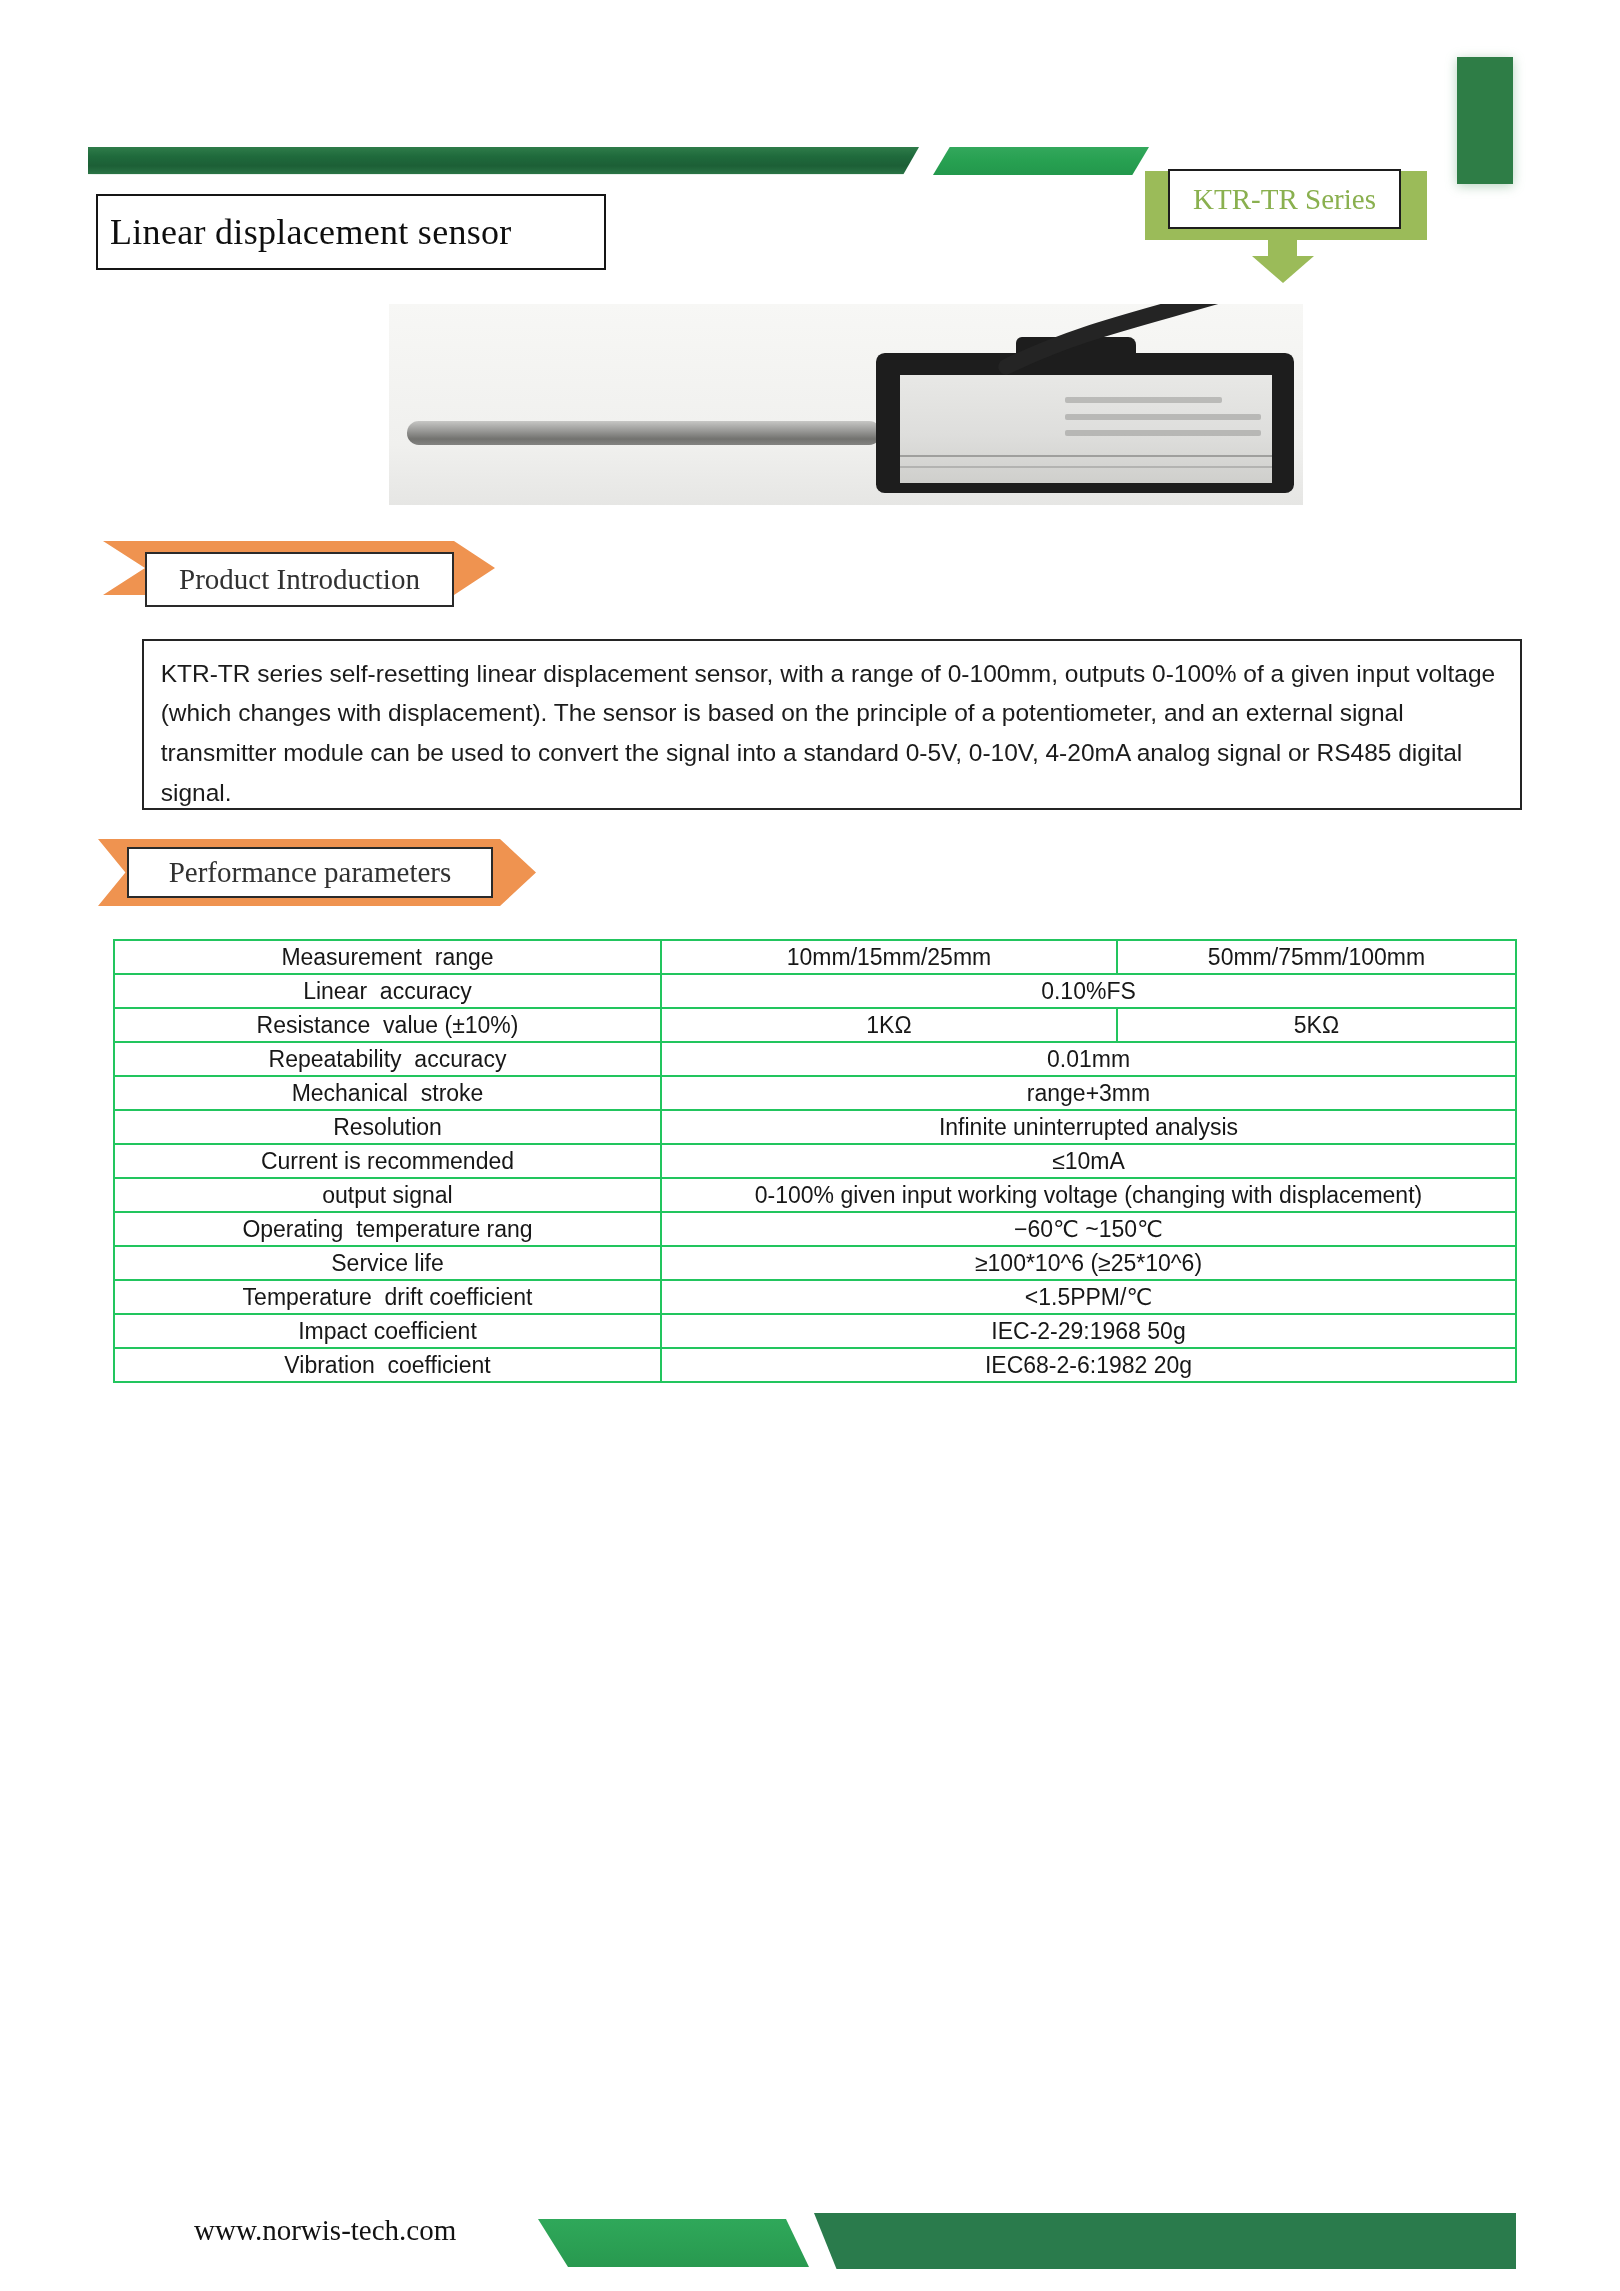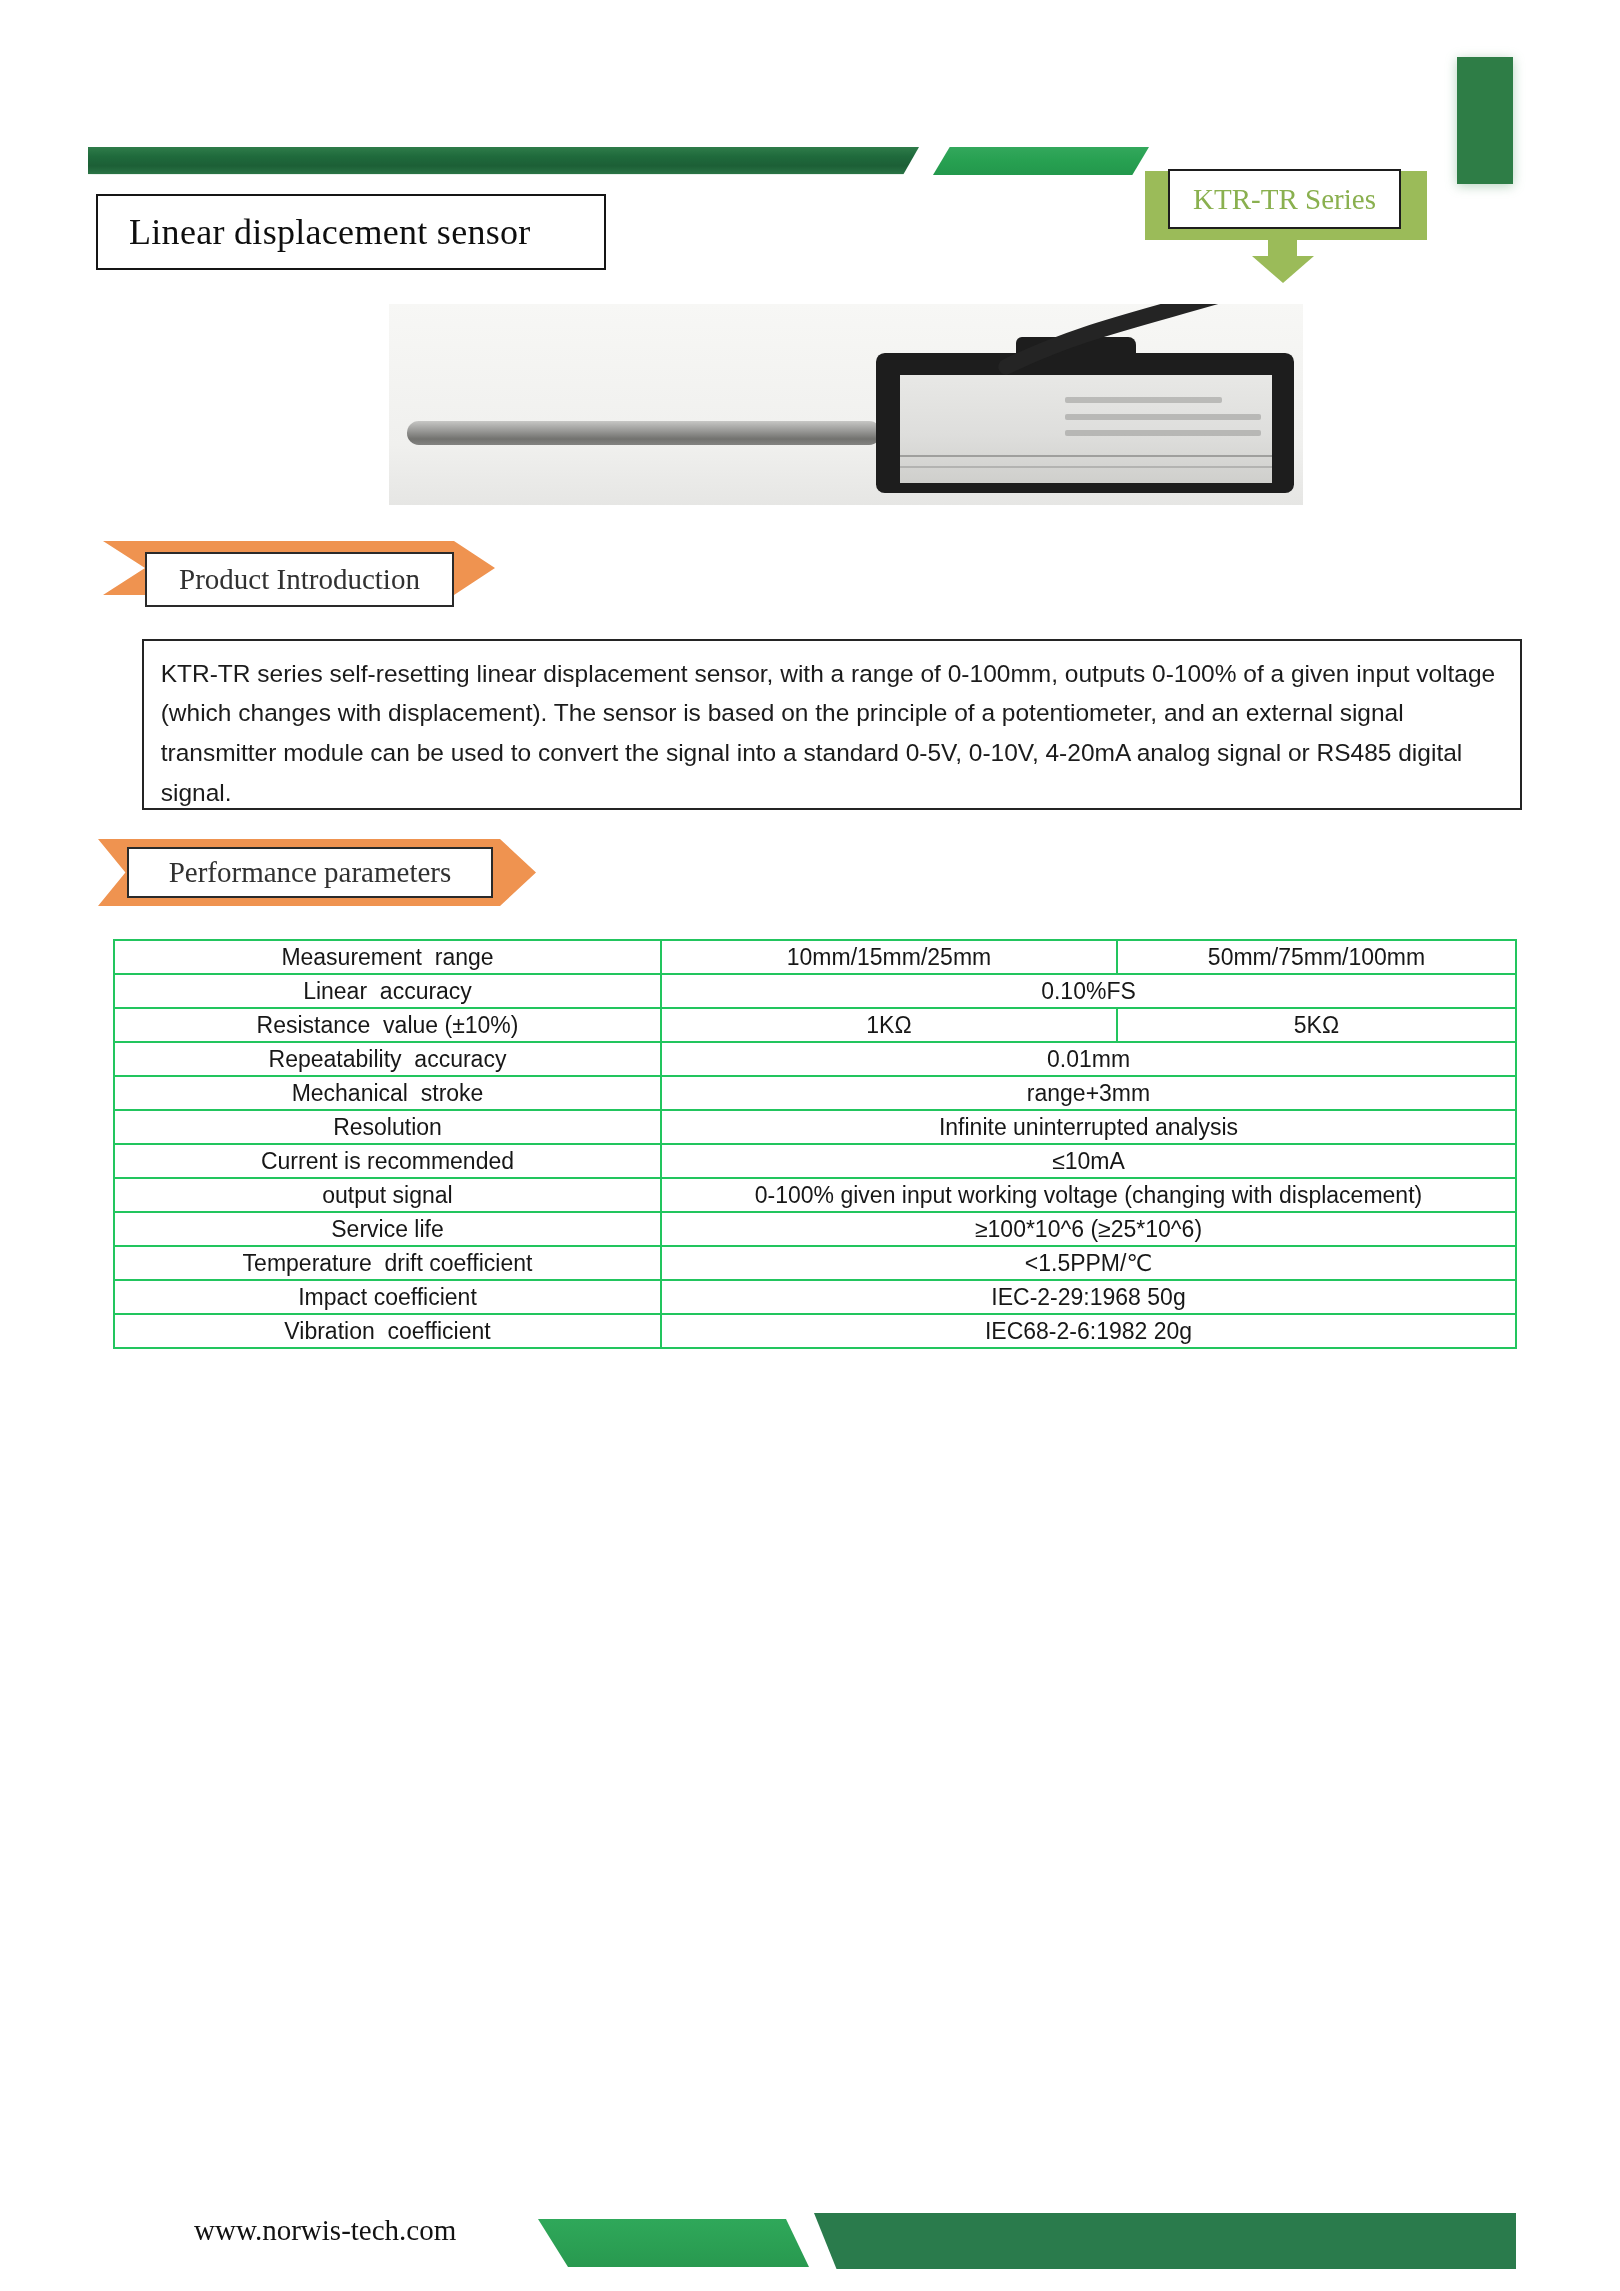--- a/index.html
+++ b/index.html
@@ -25,21 +25,21 @@
   }
   .corner-block {
     left:1457px; top:57px; width:56px; height:127px; background:#2e7d46;
     filter:drop-shadow(0 2px 5.9px rgba(46,125,70,.35));
   }
 
   
   .title-box {
     left:96px; top:194px; width:510px; height:76px;
     border:2px solid #151515; background:#fff;
-    display:flex; align-items:center; padding-left:31px;
+    display:flex; align-items:center; padding-left:12px;
     font-family:"Liberation Serif","DejaVu Serif",serif;
     font-size:36px; color:#0e0e0e; letter-spacing:0.3px;
   }
 
   
   .badge-frame { left:1145px; top:171px; width:282px; height:69px; background:#9bbb59; }
   .badge-box {
     left:1168px; top:169px; width:233px; height:60px; background:#ffffff;
     border:2px solid #1d1d1d; display:flex; align-items:center; justify-content:center;
     font-family:"Liberation Serif","DejaVu Serif",serif;
@@ -207,20 +207,24 @@
       </tr>
       <tr>
         <td>Current is recommended</td>
         <td colspan="2">≤10mA</td>
       </tr>
       <tr>
         <td>output signal</td>
         <td colspan="2">0-100% given input working voltage (changing with displacement)</td>
       </tr>
       <tr>
+        <td>Operating  temperature rang</td>
+        <td colspan="2">−60℃ ~150℃</td>
+      </tr>
+      <tr>
         <td>Service life</td>
         <td colspan="2">≥100*10^6 (≥25*10^6)</td>
       </tr>
       <tr>
         <td>Temperature  drift coefficient</td>
         <td colspan="2">&lt;1.5PPM/℃</td>
       </tr>
       <tr>
         <td>Impact coefficient</td>
         <td colspan="2">IEC-2-29:1968 50g</td>

